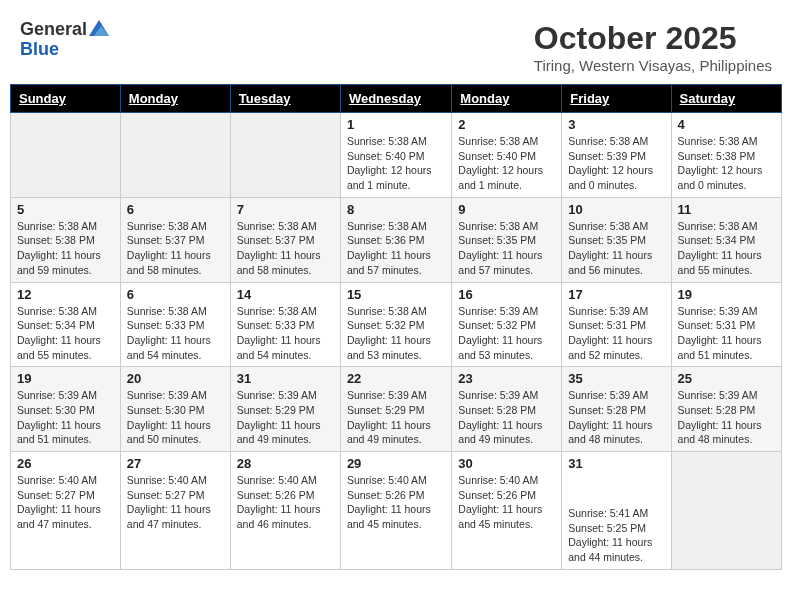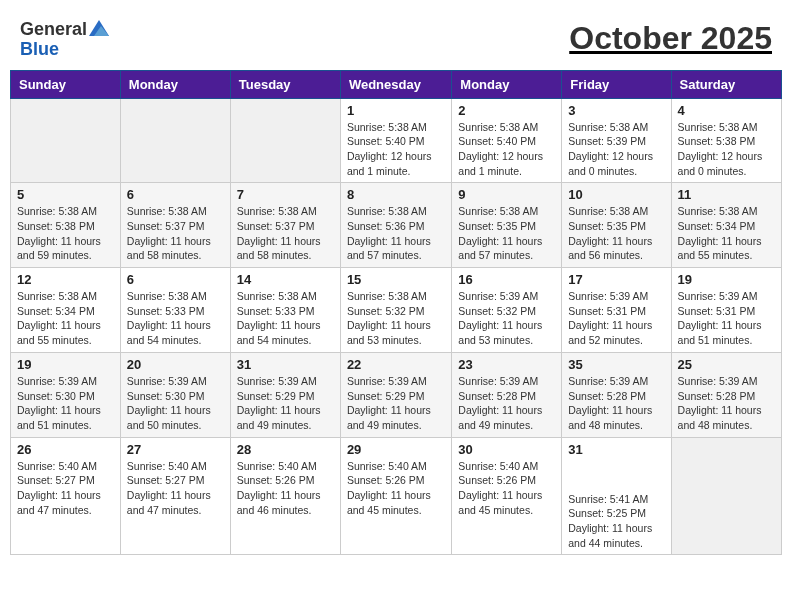--- a/index.html
+++ b/index.html
@@ -28,44 +28,44 @@
       line-height: 1.1;
     }
     .logo-blue {
       font-size: 18px;
       font-weight: bold;
       color: #1a5fb4;
       line-height: 1.1;
     }
     .title-section {
       text-align: left;
-      text-decoration: underline;
     }
     .month-title {
       font-size: 32px;
       font-weight: bold;
       color: #333;
     }
     .location {
       font-size: 15px;
       color: #555;
     }
     .calendar-table {
       width: 100%;
       border-collapse: collapse;
       margin-top: 5px;
     }
     .calendar-table th {
-      background-color: #4c1d95;
+      background-color: #000000;
       color: white;
       text-align: left;
       padding: 6px 8px;
       font-size: 13px;
       font-weight: bold;
       border: 1px solid #1a5090;
+      text-decoration: underline;
     }
     .calendar-table td {
       border: 1px solid #ccc;
       vertical-align: top;
       padding: 4px 6px;
       width: 113px;
       min-height: 80px;
       background: #fff;
     }
     .calendar-table tr:nth-child(even) td {
@@ -95,20 +95,21 @@
       <span class="logo-general">General</span>
       <svg width="20" height="16" viewBox="0 0 20 16" style="margin:0 2px;">
         <polygon points="0,16 10,0 20,16" fill="#2a6cc4"></polygon>
         <polygon points="5,16 12,6 20,16" fill="#5a9fd4"></polygon>
       </svg>
     </div>
     <span class="logo-blue">Blue</span>
   </div>
   <div class="title-section">
     <div class="month-title">October 2025</div>
+    <div class="location">Tiring, Western Visayas, Philippines</div>
   </div>
 </div>
 
 <table class="calendar-table">
   <thead>
     <tr>
     <th>Sunday</th>
         <th>Monday</th>
         <th>Tuesday</th>
         <th>Wednesday</th>

